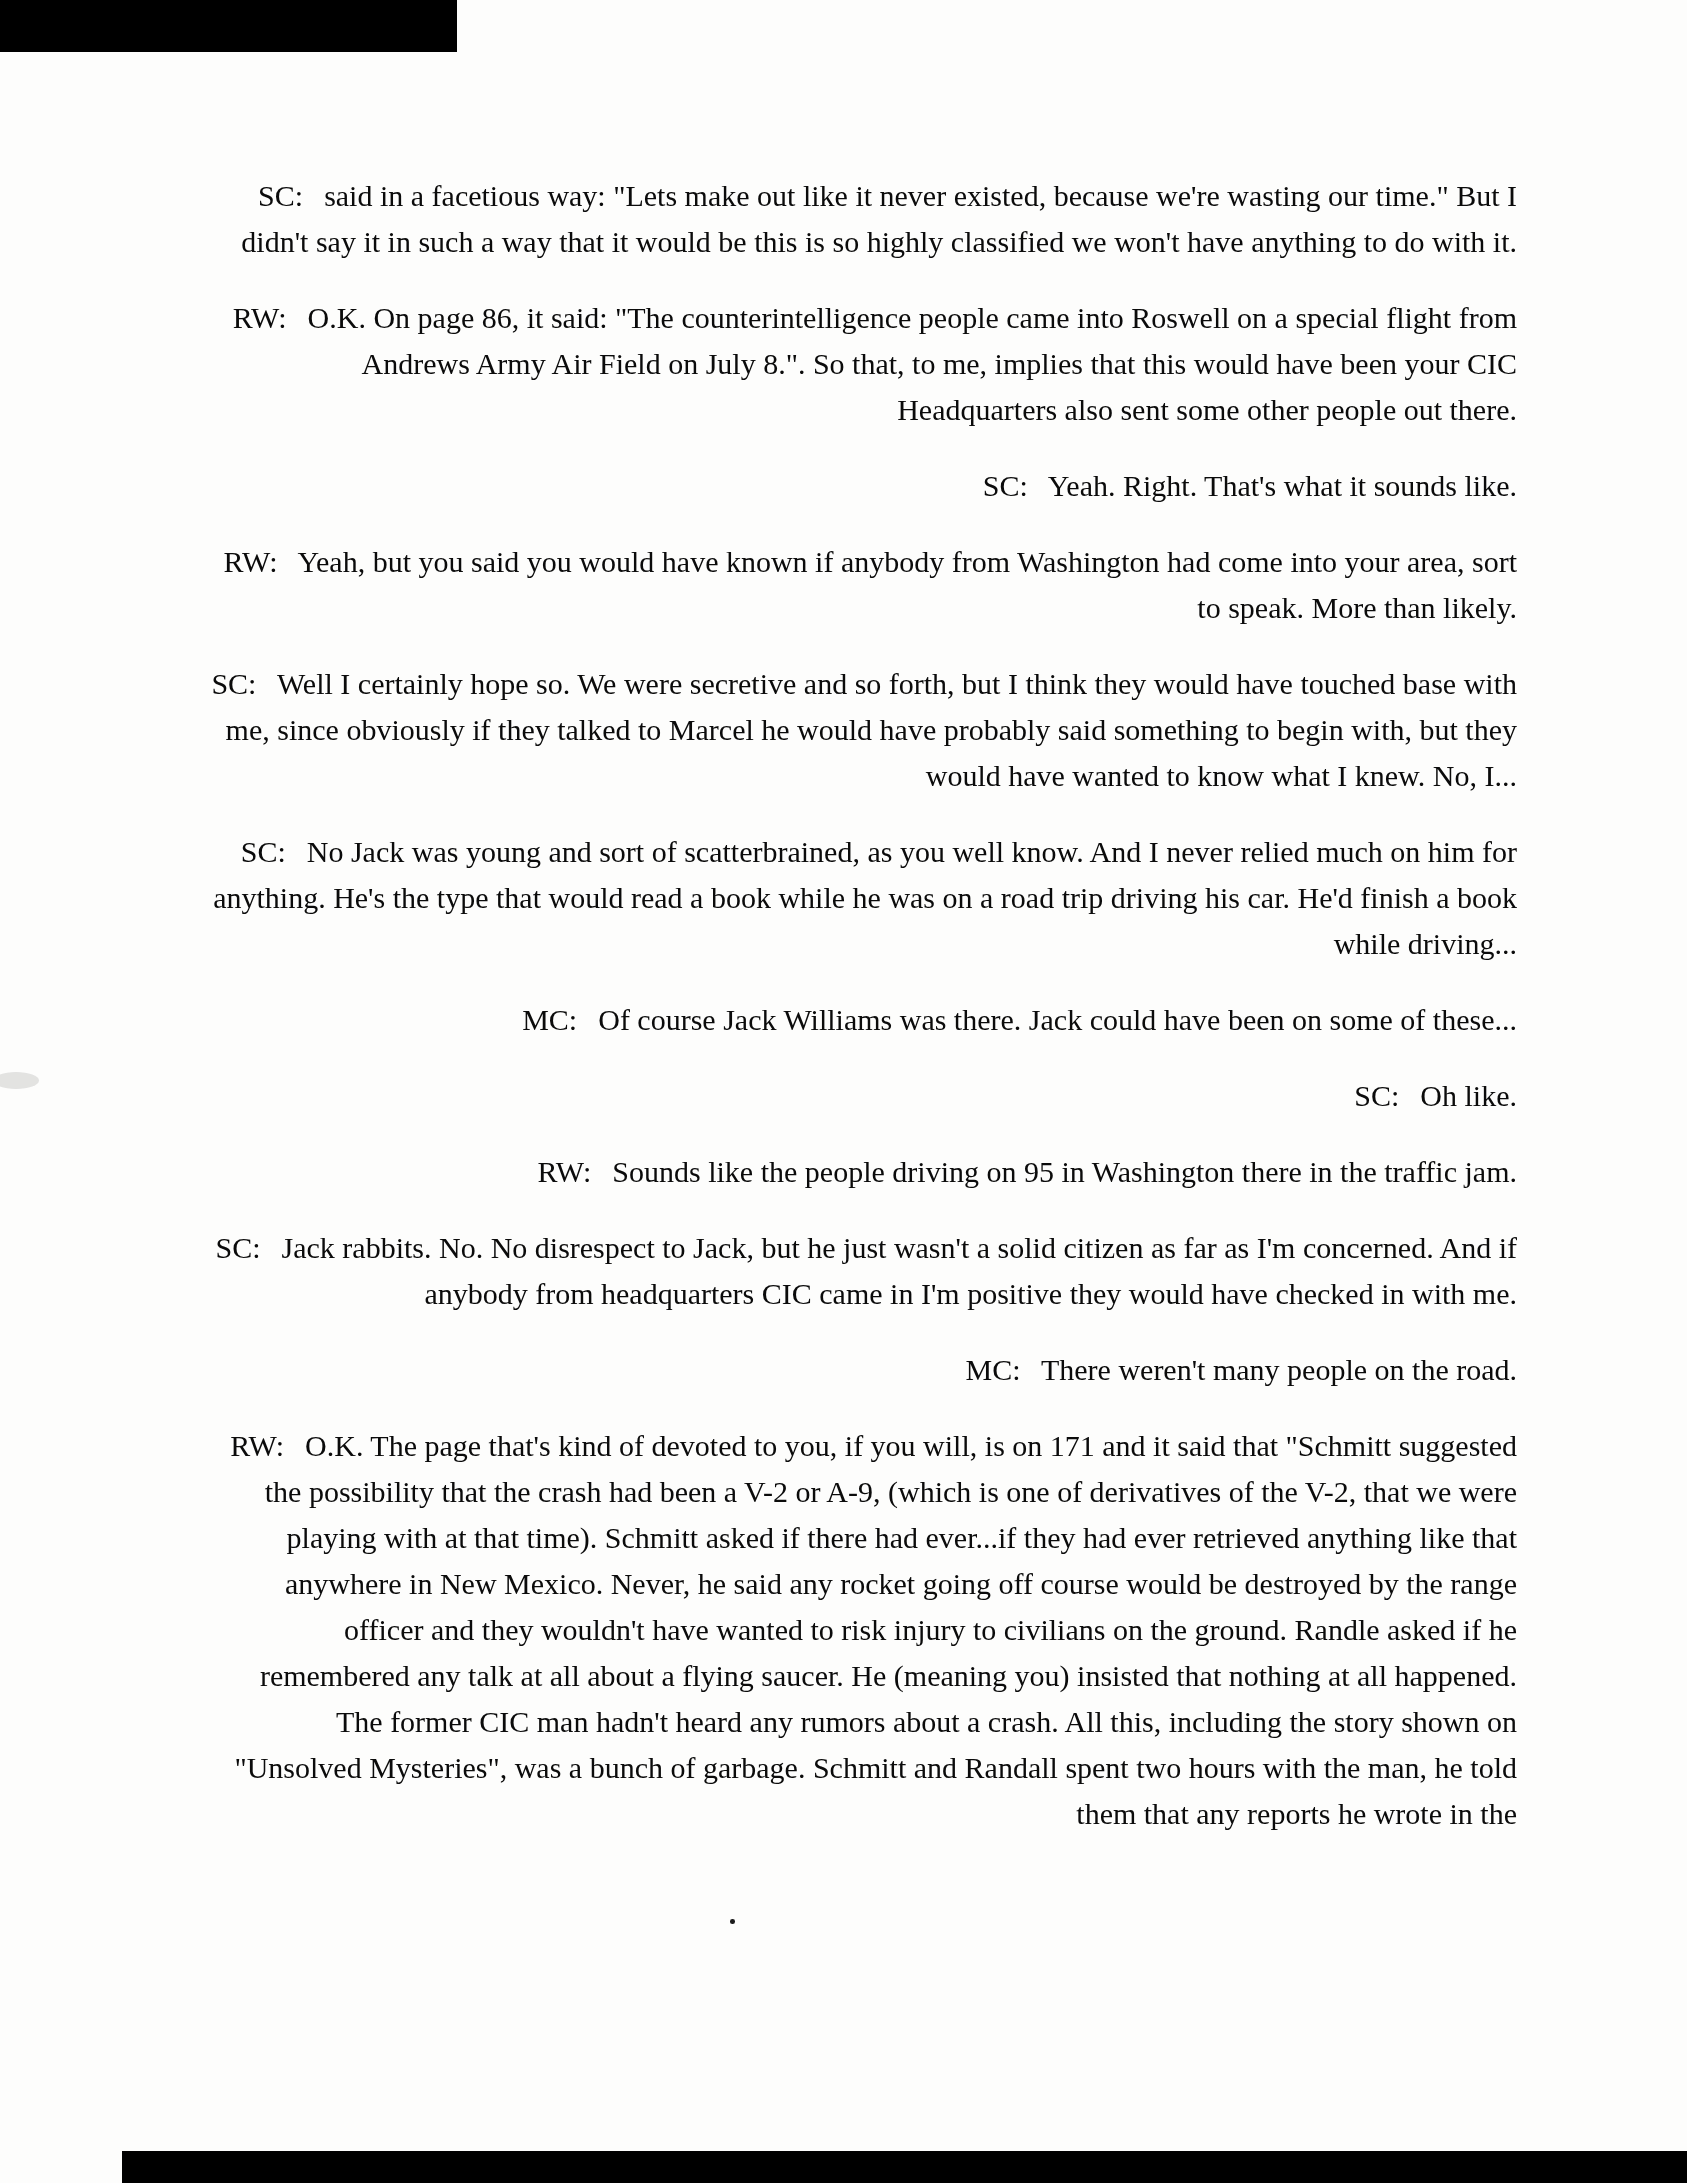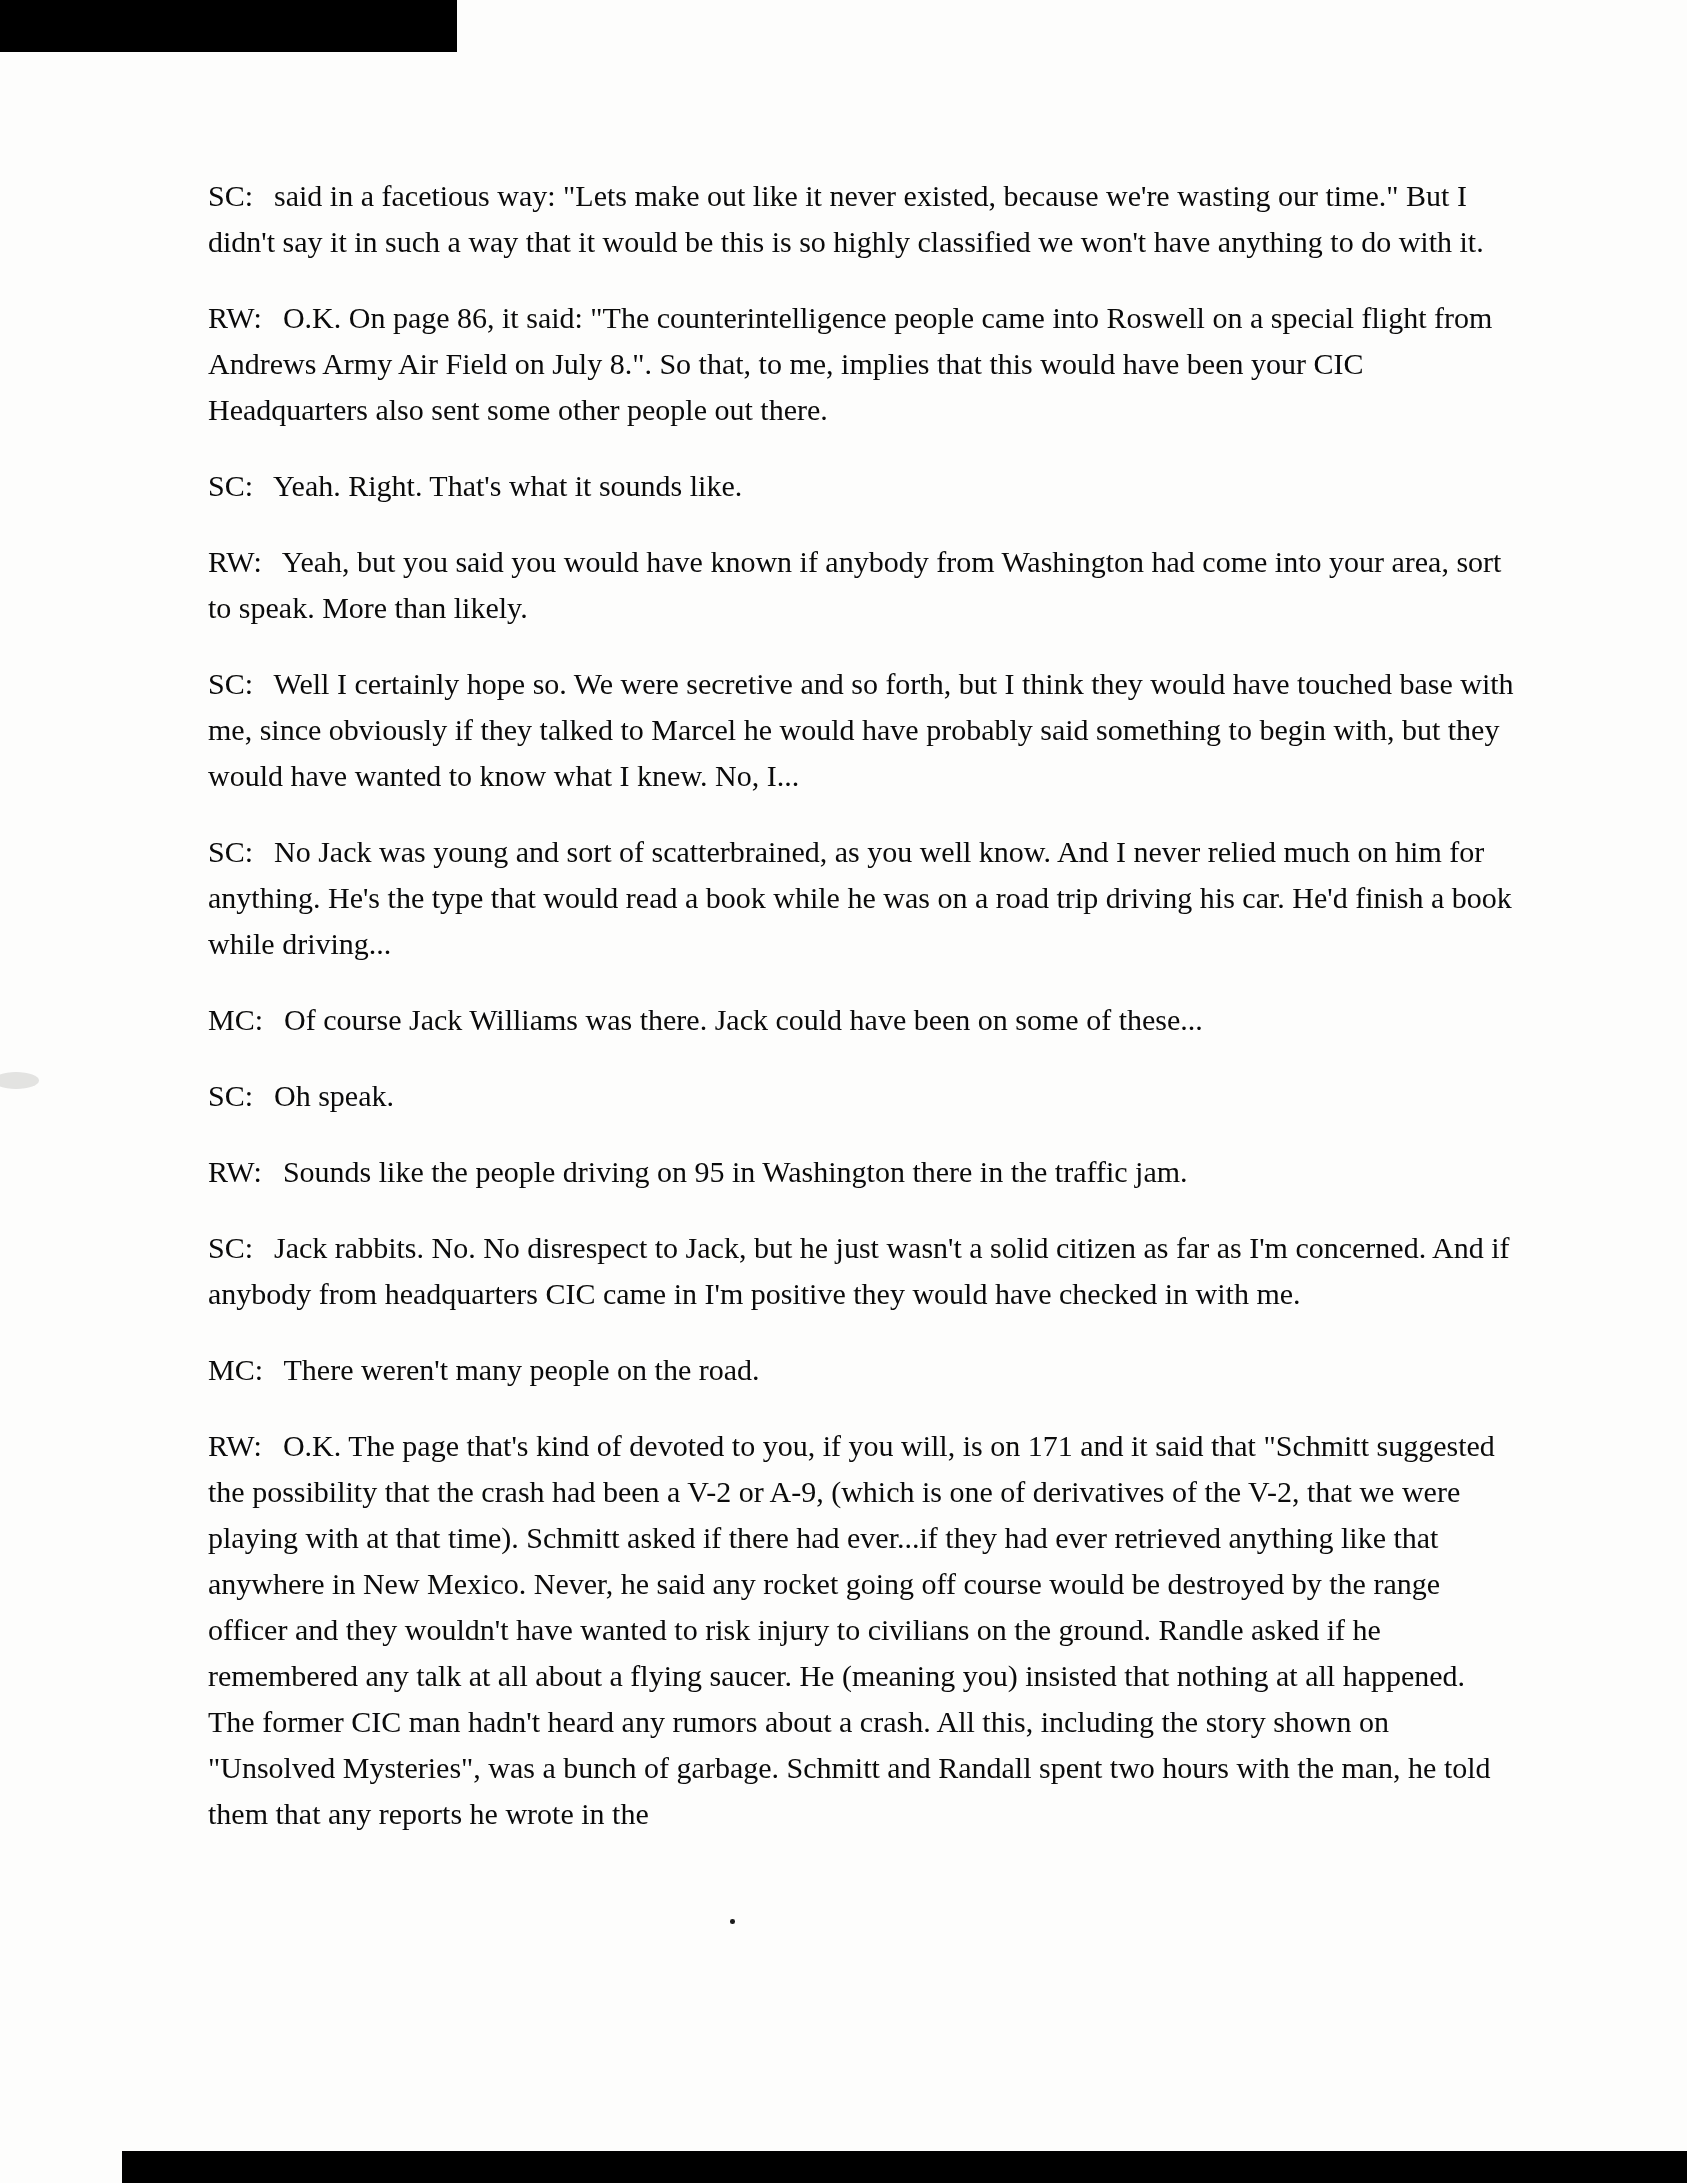--- a/index.html
+++ b/index.html
@@ -55,20 +55,21 @@
     top: 173px;
     left: 204px;
     width: 1313px;
     color: #0b0b0b;
     font-size: 30px;
     line-height: 46px;
     text-align: left;
   }
   .content p {
     margin: 0 0 30px 4px;
+    text-align: right;
   }
   .speaker {
     margin-right: 0.45em;
   }
 </style>
 </head>
 <body>
 
 <div class="scan-bar-top"></div>
 <div class="scan-smudge"></div>
@@ -106,21 +107,21 @@
   </p>
 
   <p>
     <span class="speaker">MC:</span>
     <span>Of course Jack Williams was there.  Jack could have been on some of these...</span>
   </p>
 
 
   <p>
     <span class="speaker">SC:</span>
-    <span>Oh speak.</span>
+    <span>Oh like.</span>
   </p>
 
   <p>
     <span class="speaker">RW:</span>
     <span>Sounds like the people driving on 95 in Washington there in the traffic jam.</span>
   </p>
 
   <p>
     <span class="speaker">SC:</span>
     <span>Jack rabbits.  No.  No disrespect to Jack, but he just wasn't a solid citizen as far as I'm concerned.  And if anybody from headquarters CIC came in I'm positive they would have checked in with me.</span>

